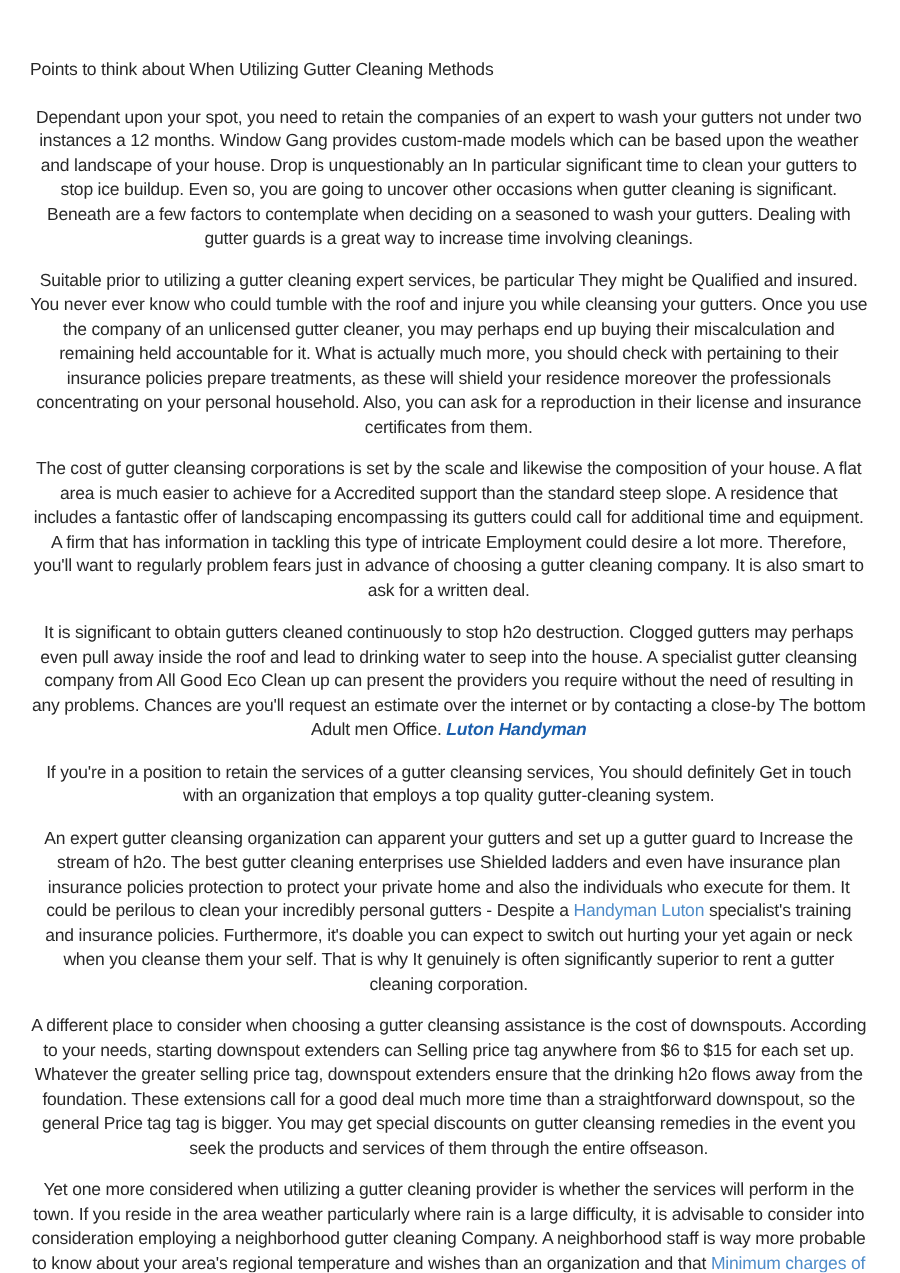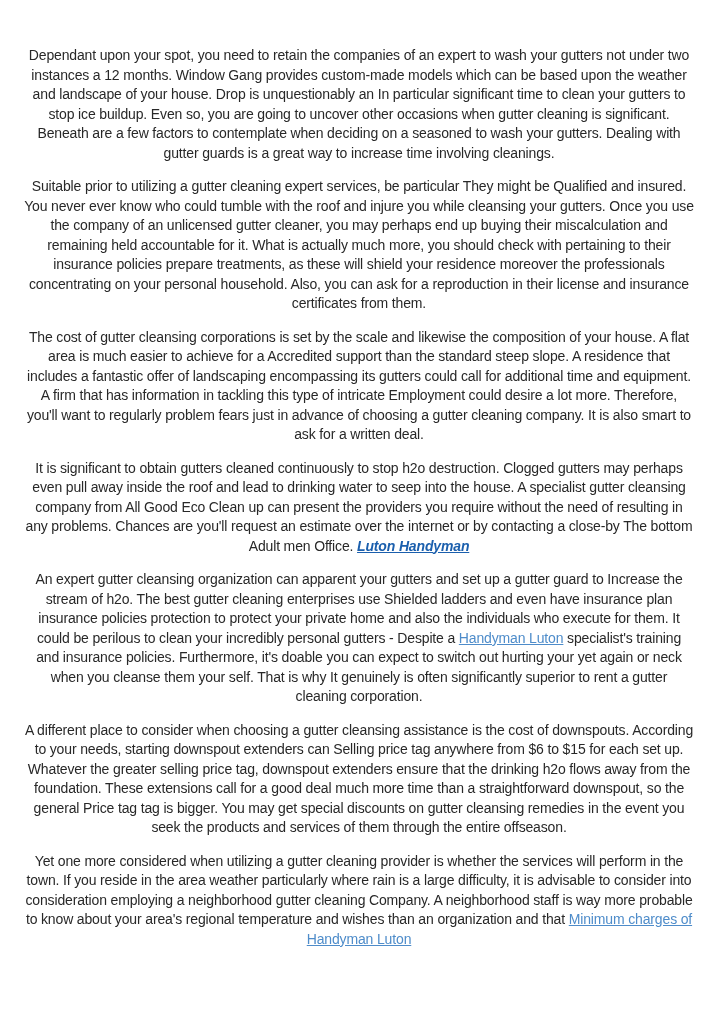--- a/index.html
+++ b/index.html
@@ -25,35 +25,36 @@
     margin: 0 0 18px 0;
     font-size: 14px;
     line-height: 19.5px;
   }
   .doc-body p {
     margin: 0 0 14px 0;
     text-align: center;
   }
   a.link {
     color: var(--link, #4e8cca);
-    text-decoration: underline;
     cursor: pointer;
   }
   a.link.strong-link {
     color: var(--strong_link, #1b5fad);
     font-weight: bold;
     font-style: italic;
   }
 </style>
 </head>
 <body>
 
 <div class="page">
+  <div class="doc-title">Points to think about When Utilizing Gutter Cleaning Methods</div>
   <div class="doc-body" id="doc-body">
       <p><span>Dependant upon your spot, you need to retain the companies of an expert to wash your gutters not under two instances a 12 months. Window Gang provides custom-made models which can be based upon the weather and landscape of your house. Drop is unquestionably an In particular significant time to clean your gutters to stop ice buildup. Even so, you are going to uncover other occasions when gutter cleaning is significant. Beneath are a few factors to contemplate when deciding on a seasoned to wash your gutters. Dealing with gutter guards is a great way to increase time involving cleanings.</span></p>
       <p><span>Suitable prior to utilizing a gutter cleaning expert services, be particular They might be Qualified and insured. You never ever know who could tumble with the roof and injure you while cleansing your gutters. Once you use the company of an unlicensed gutter cleaner, you may perhaps end up buying their miscalculation and remaining held accountable for it. What is actually much more, you should check with pertaining to their insurance policies prepare treatments, as these will shield your residence moreover the professionals concentrating on your personal household. Also, you can ask for a reproduction in their license and insurance certificates from them.</span></p>
       <p><span>The cost of gutter cleansing corporations is set by the scale and likewise the composition of your house. A flat area is much easier to achieve for a Accredited support than the standard steep slope. A residence that includes a fantastic offer of landscaping encompassing its gutters could call for additional time and equipment. A firm that has information in tackling this type of intricate Employment could desire a lot more. Therefore, you'll want to regularly problem fears just in advance of choosing a gutter cleaning company. It is also smart to ask for a written deal.</span></p>
       <p><span>It is significant to obtain gutters cleaned continuously to stop h2o destruction. Clogged gutters may perhaps even pull away inside the roof and lead to drinking water to seep into the house. A specialist gutter cleansing company from All Good Eco Clean up can present the providers you require without the need of resulting in any problems. Chances are you'll request an estimate over the internet or by contacting a close-by The bottom Adult men Office. </span><a class="link strong-link">Luton Handyman</a></p>
+      <p><span>If you're in a position to retain the services of a gutter cleansing services, You should definitely Get in touch with an organization that employs a top quality gutter-cleaning system.</span></p>
       <p><span>An expert gutter cleansing organization can apparent your gutters and set up a gutter guard to Increase the stream of h2o. The best gutter cleaning enterprises use Shielded ladders and even have insurance plan insurance policies protection to protect your private home and also the individuals who execute for them. It could be perilous to clean your incredibly personal gutters - Despite a </span><a class="link">Handyman Luton</a><span> specialist's training and insurance policies. Furthermore, it's doable you can expect to switch out hurting your yet again or neck when you cleanse them your self. That is why It genuinely is often significantly superior to rent a gutter cleaning corporation.</span></p>
       <p><span>A different place to consider when choosing a gutter cleansing assistance is the cost of downspouts. According to your needs, starting downspout extenders can Selling price tag anywhere from $6 to $15 for each set up. Whatever the greater selling price tag, downspout extenders ensure that the drinking h2o flows away from the foundation. These extensions call for a good deal much more time than a straightforward downspout, so the general Price tag tag is bigger. You may get special discounts on gutter cleansing remedies in the event you seek the products and services of them through the entire offseason.</span></p>
       <p><span>Yet one more considered when utilizing a gutter cleaning provider is whether the services will perform in the town. If you reside in the area weather particularly where rain is a large difficulty, it is advisable to consider into consideration employing a neighborhood gutter cleaning Company. A neighborhood staff is way more probable to know about your area's regional temperature and wishes than an organization and that </span><a class="link">Minimum charges of Handyman Luton</a></p>
     </div>
 </div>
 
 </body></html>

